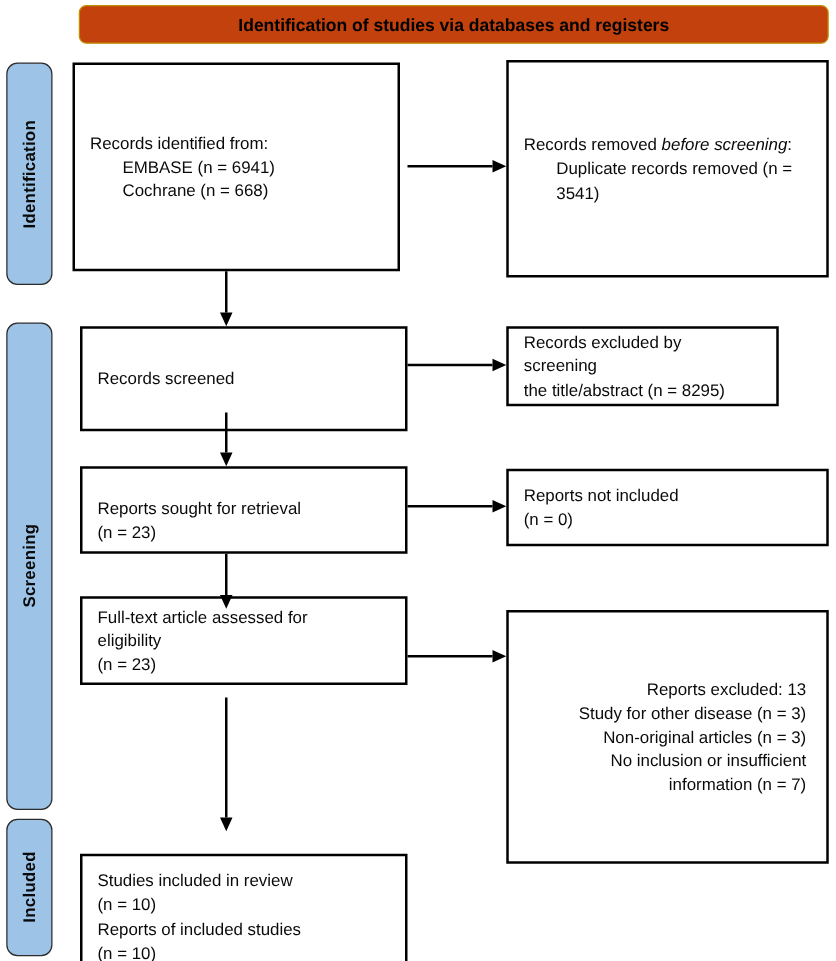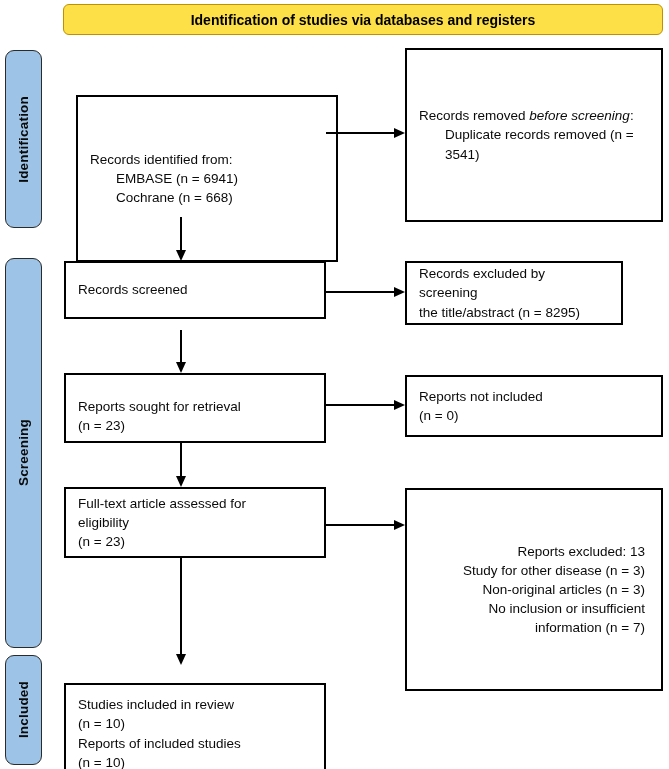--- a/index.html
+++ b/index.html
@@ -12,21 +12,21 @@
     height: 769px;
     background: #ffffff;
     overflow: hidden;
   }
 
   
   .banner {
     position: absolute;
     left: 63px; top: 4px;
     width: 600px; height: 31px;
-    background: #fde047;
+    background: #c2410c;
     border: 1px solid #BF9000;
     border-radius: 6px;
     display: flex; align-items: center; justify-content: center;
     font-size: 14px; font-weight: bold; color: #000;
   }
 
   
   .stage {
     position: absolute;
     left: 5px; width: 37px;
@@ -99,51 +99,51 @@
   <div class="stage" style="top:50px; height:178px;">
     <span class="rot">Identification</span>
   </div>
   <div class="stage" style="top:258px; height:390px;">
     <span class="rot">Screening</span>
   </div>
   <div class="stage" style="top:655px; height:110px;">
     <span class="rot">Included</span>
   </div>
 
-  <div class="box" style="left:76px; top:50px; width:262px; height:167px;margin-top:45px;">
+  <div class="box" style="left:58px; top:50px; width:262px; height:167px;">
     <div>Records identified from:</div>
     <div class="indent">EMBASE (n = 6941)</div>
     <div class="indent">Cochrane (n = 668)</div>
   </div>
 
   <div class="box" style="left:405px; top:48px; width:258px; height:174px;">
     <div><span>Records removed </span><em>before screening</em><span>:</span></div>
     <div class="indent">Duplicate records removed (n = 3541)</div>
   </div>
 
-  <div class="box" style="left:64px; top:261px; width:262px; height:58px;">
+  <div class="box" style="left:64px; top:261px; width:262px; height:84px;">
     <div>Records screened</div>
   </div>
 
   <div class="box" style="left:405px; top:261px; width:218px; height:64px;">
     <div>Records excluded by screening</div>
     <div>the title/abstract (n = 8295)</div>
   </div>
 
   <div class="box" style="left:64px; top:373px; width:262px; height:70px;justify-content:flex-end;">
     <div>Reports sought for retrieval</div>
     <div>(n = 23)</div>
   </div>
 
   <div class="box" style="left:405px; top:375px; width:258px; height:62px;">
     <div>Reports not included</div>
     <div>(n = 0)</div>
   </div>
 
-  <div class="box" style="left:64px; top:487px; width:262px; height:71px;">
+  <div class="box" style="left:64px; top:477px; width:262px; height:71px;">
     <div>Full-text article assessed for</div>
     <div>eligibility</div>
     <div>(n = 23)</div>
   </div>
 
   <div class="box" style="left:405px; top:488px; width:258px; height:203px;text-align:right;">
     <div>Reports excluded: 13</div>
     <div class="indent">Study for other disease (n = 3)</div>
     <div class="indent">Non-original articles (n = 3)</div>
     <div class="indent">No inclusion or insufficient information (n = 7)</div>

